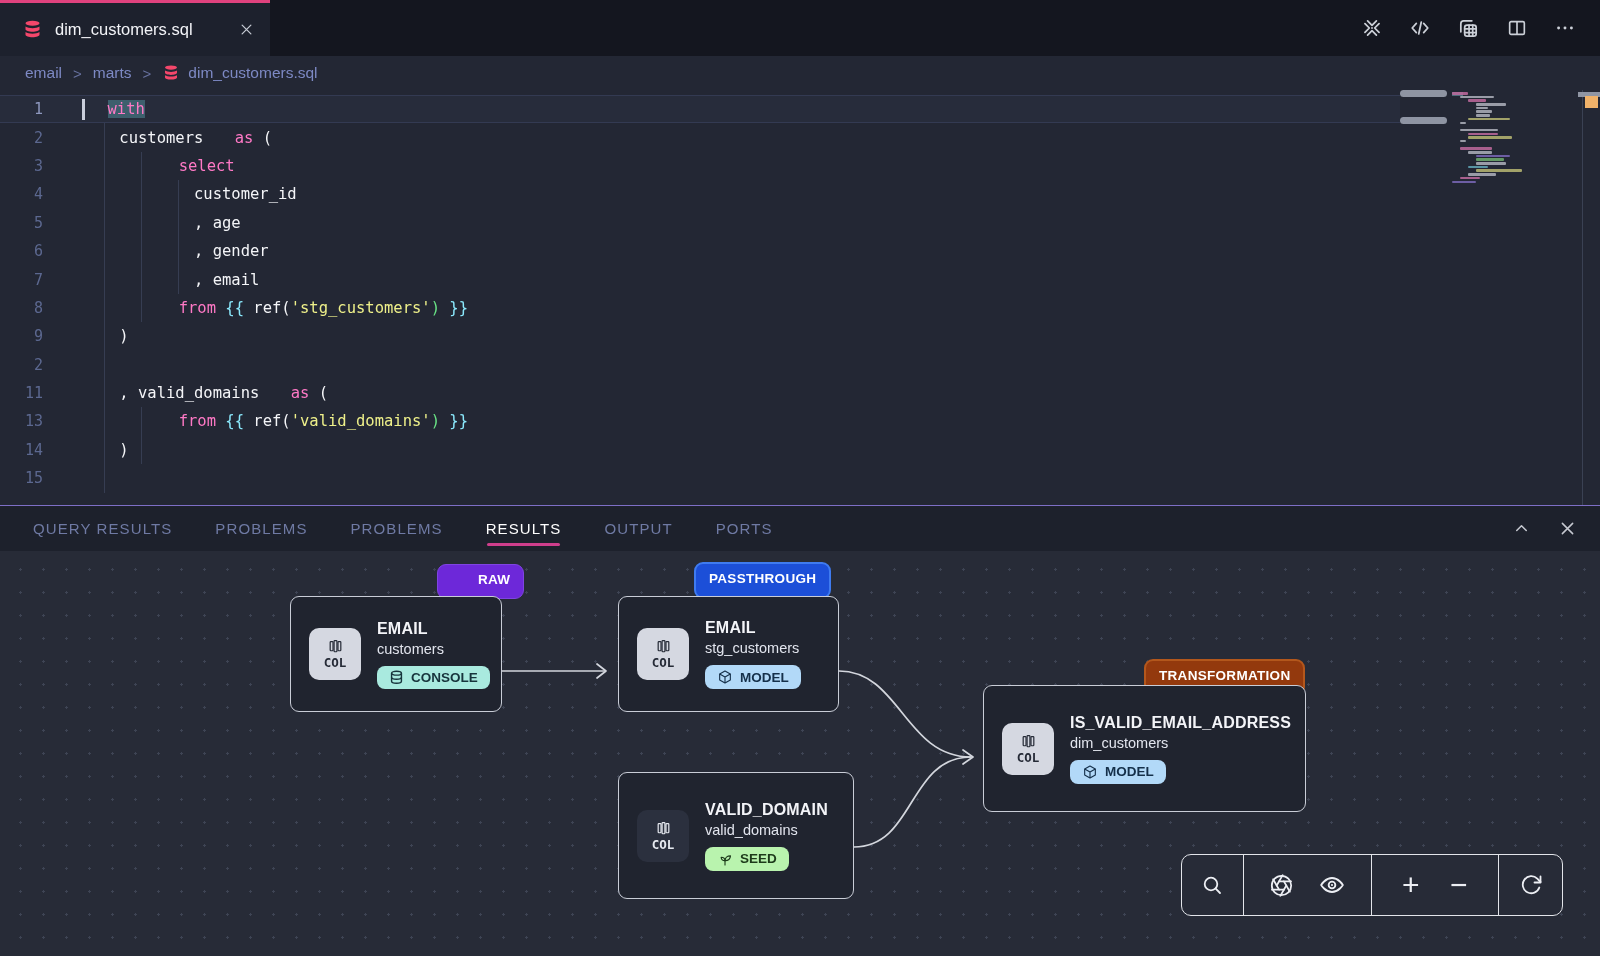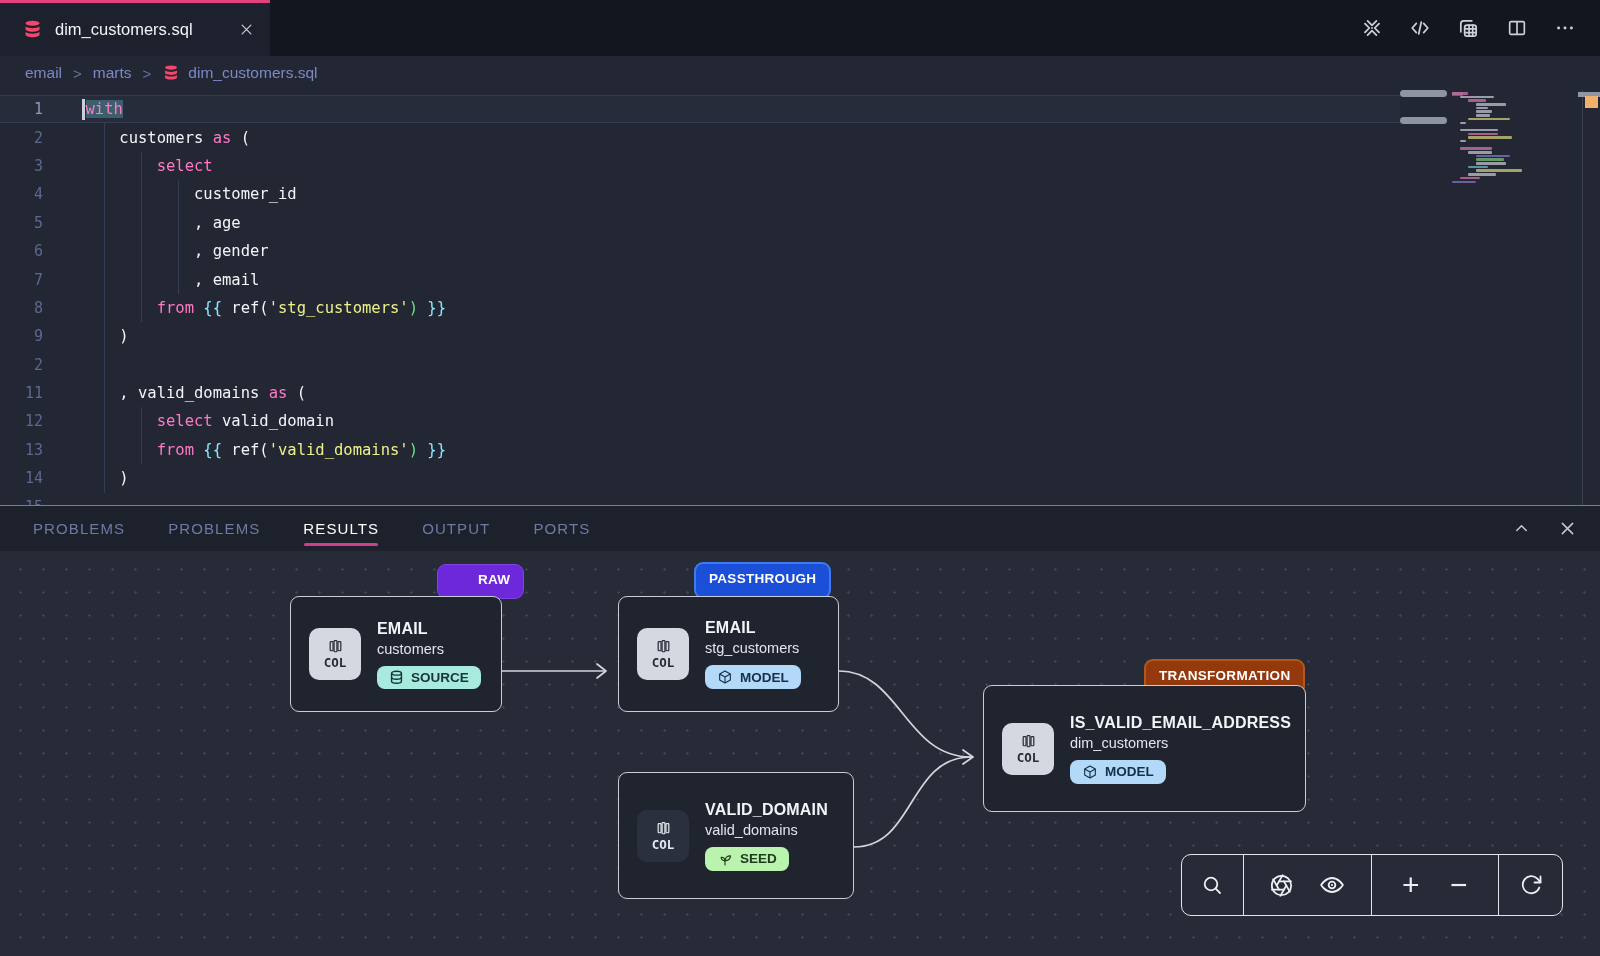--- a/index.html
+++ b/index.html
@@ -22,21 +22,21 @@
   .crumb-file { display:flex; align-items:center; gap:8px; }
 
   
   .editor { position:absolute; top:90px; left:0; right:0; height:415px; background:#232734; overflow:hidden; font-family:"DejaVu Sans Mono", monospace; font-size:15.5px; }
   .lines { position:absolute; top:5px; left:0; right:200px; }
   .line { display:flex; height:28.4px; align-items:center; }
   .line.current { background:#272c3b; box-shadow:inset 0 1px 0 #333a52, inset 0 -1px 0 #333a52; }
   .num { width:64px; flex:none; text-align:right; padding-right:21px; color:#5c6890; font-size:15px; }
   .line.current .num { color:#8d97bd; }
   .code { position:relative; padding-left:18px; white-space:pre; color:#f4f5f8; }
-  .kw { color:#ff79c6; } .plain { color:#f4f5f8; } .str { color:#eef08a; } .brace { color:#8be9fd; } .paren { color:#69e285; }
+  .kw { color:#ff79c6;margin-left:22px; } .plain { color:#f4f5f8; } .str { color:#eef08a; } .brace { color:#8be9fd; } .paren { color:#69e285; }
   .sel { background:#3d5f6d; }
   .cursor { display:inline-block; width:2.5px; height:21px; background:#c9cedb; vertical-align:middle; margin-right:1px; }
   .guide { position:absolute; width:1px; background:#363d52; }
   
   .minimap { position:absolute; left:1400px; top:0; width:182px; height:100%; }
   .mm-pill { position:absolute; left:0; width:47px; height:7px; border-radius:4px; background:#8e94a2; }
   .mm-sel { position:absolute; left:52px; top:2px; width:11px; height:4px; background:#4d6d7b; }
   .mm-bars { position:absolute; left:52px; top:2px; width:96px; }
   .mm-bar { height:2.5px; margin-bottom:1.2px; border-radius:1px; opacity:.85; }
   .ruler { position:absolute; top:0; right:0; width:18px; height:100%; border-left:1px solid #3a4153; }
@@ -193,24 +193,20 @@
           <span class="num">9</span>
           <span class="code"><span class="plain">    )</span></span>
         </div>
         <div class="line">
           <span class="num">2</span>
           <span class="code"></span>
         </div>
         <div class="line">
           <span class="num">11</span>
           <span class="code"><span class="plain">    , valid_domains </span><span class="kw">as</span><span class="plain"> (</span></span>
-        </div>
-        <div class="line">
-          <span class="num">12</span>
-          <span class="code"><span class="plain">        </span><span class="kw">select</span><span class="plain"> valid_domain</span></span>
         </div>
         <div class="line">
           <span class="num">13</span>
           <span class="code"><span class="plain">        </span><span class="kw">from</span><span class="plain"> </span><span class="brace">{{ </span><span class="plain">ref</span><span class="plain">(</span><span class="str">'valid_domains'</span><span class="paren">)</span><span class="plain"> </span><span class="brace">}}</span></span>
         </div>
         <div class="line">
           <span class="num">14</span>
           <span class="code"><span class="plain">    )</span></span>
         </div>
         <div class="line">
@@ -256,20 +252,21 @@
           <div class="mm-bar" style="margin-left: 0px; width: 24px; background: rgb(122, 104, 184);"></div>
         </div>
     </div>
 
     <div class="ruler"></div>
     <div class="ruler-topbar"></div>
     <div class="ruler-marker"></div>
   </div>
 
   <div class="panelbar">
+    <span class="ptab">QUERY RESULTS</span>
     <span class="ptab">PROBLEMS</span>
     <span class="ptab">PROBLEMS</span>
     <span class="ptab active">RESULTS</span>
     <span class="ptab">OUTPUT</span>
     <span class="ptab">PORTS</span>
     <span class="panel-actions">
       <button class="icon-btn">
         <svg width="19" height="19" viewBox="0 0 24 24" stroke="currentColor" stroke-width="1.9" fill="none" stroke-linecap="round" stroke-linejoin="round">
             <polyline points="6 14.5 12 8.5 18 14.5"></polyline>
           </svg>
@@ -306,21 +303,21 @@
       </div>
       <div>
         <div class="ntitle">EMAIL</div>
         <div class="nsub">customers</div>
         <span class="nbadge badge-source">
           <svg width="15" height="15" viewBox="0 0 14 14" stroke="currentColor" stroke-width="1.3" fill="none">
               <ellipse cx="7" cy="3" rx="4.6" ry="1.8"></ellipse>
               <path d="M2.4 3v7.6c0 1 2.1 1.8 4.6 1.8s4.6-.8 4.6-1.8V3"></path>
               <path d="M2.4 6.8c0 1 2.1 1.8 4.6 1.8s4.6-.8 4.6-1.8"></path>
             </svg>
-          <span>SOURCE</span>
+          <span>CONSOLE</span>
         </span>
       </div>
     </div>
 
     <div class="node" id="node2">
       <div class="colbox">
         <svg width="19" height="17" viewBox="0 0 24 24" stroke="currentColor" stroke-width="1.7" fill="none">
             <rect x="4.5" y="5" width="4" height="13" rx="1"></rect>
             <rect x="10" y="3.6" width="4" height="15.8" rx="1"></rect>
             <rect x="15.5" y="5" width="4" height="13" rx="1"></rect>

